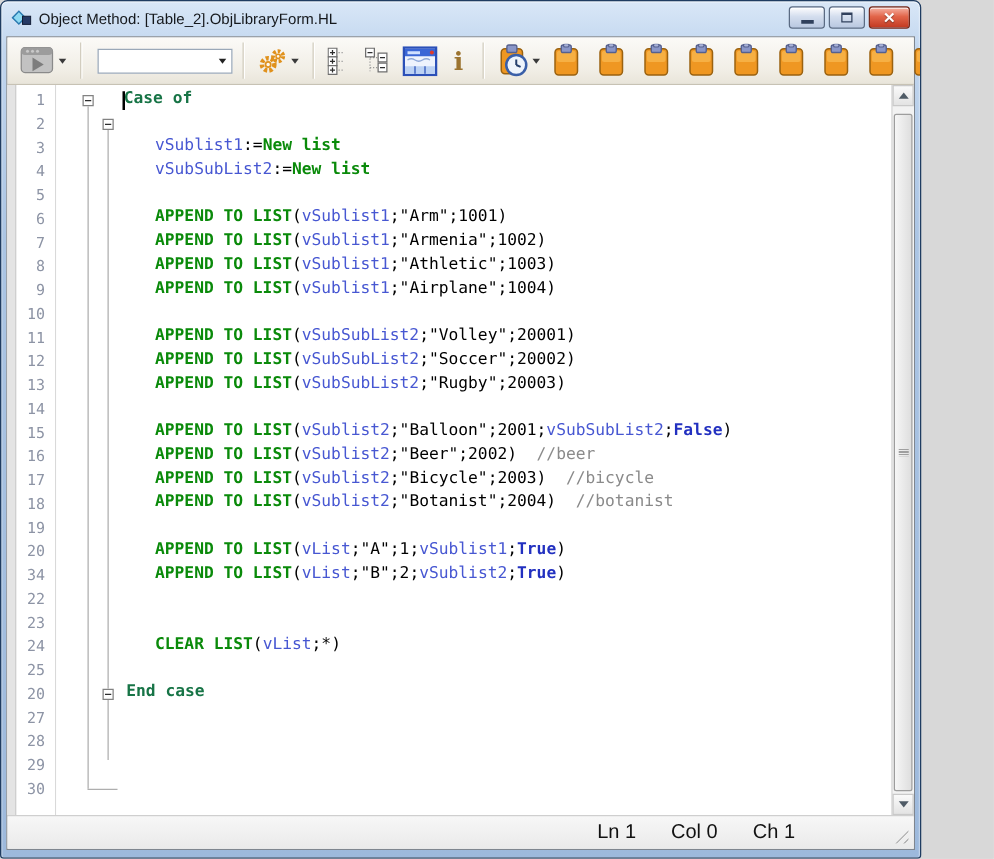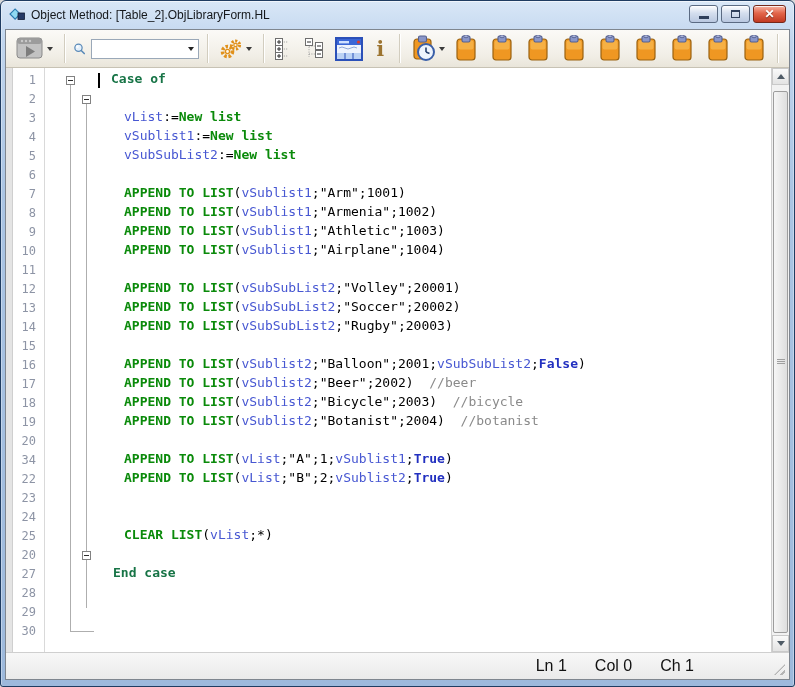--- a/index.html
+++ b/index.html
@@ -1,17 +1,17 @@
 <!DOCTYPE html>
 <html><head>
 <meta charset="utf-8">
 <style>
   html,body{margin:0;padding:0;background:#d8d8d8;font-family:"Liberation Sans",sans-serif;}
   .window{
-    width:795px;height:687px;box-sizing:border-box;
+    width:737px;height:687px;box-sizing:border-box;
     border:1px solid #1f3c61;border-radius:6px 6px 3px 3px;
     background:linear-gradient(180deg,#d9e7f7 0%,#c0d5ee 6%,#abc5e4 28%,#9db9dc 100%);
     box-shadow:inset 0 1px 0 rgba(255,255,255,.6), inset 1px 0 0 rgba(255,255,255,.35), inset -1px 0 0 rgba(255,255,255,.35);
     display:flex;flex-direction:column;overflow:hidden;
   }
   
   .titlebar{height:28px;flex:none;display:flex;align-items:center;padding:0 8px;position:relative;}
   .title-icon{width:17px;height:16px;margin-right:5px;flex:none;}
   .title-text{font-size:12px;color:#15181c;white-space:nowrap;}
   .winbtns{position:absolute;top:4px;right:8px;display:flex;gap:3px;}
@@ -51,21 +51,21 @@
   .fold-box{position:absolute;width:9px;height:9px;box-sizing:border-box;border:1px solid #828282;background:#fff;pointer-events:auto;}
   .fold-box::after{content:"";position:absolute;left:1px;right:1px;top:3px;height:1px;background:#2e2e2e;}
   .fold-l0{left:21px;}
   .fold-l1{left:37px;}
   .code-line{height:19px;line-height:19px;font:13px "DejaVu Sans Mono",monospace;white-space:pre;position:relative;color:#000;}
   .ind0{padding-left:54px;}
   .ind1{padding-left:58px;}
   .ind2{padding-left:79px;}
   .ind3{padding-left:56px;}
   .caret{position:absolute;left:53px;top:2px;width:2px;height:15px;background:#000;}
-  .tk-kw{color:#177446;font-weight:bold;padding-left:12px;}
+  .tk-kw{color:#177446;font-weight:bold;}
   .tk-cmd{color:#0a8a0a;font-weight:bold;}
   .tk-var{color:#4757d2;}
   .tk-bool{color:#2230c0;font-weight:bold;}
   .tk-cons{color:#49495e;text-decoration:underline;text-decoration-color:#bd7cbd;}
   .tk-cmt{color:#8a8a8a;}
   .tk-pl{color:#000;}
   
   .vscroll{width:17px;flex:none;border-left:1px solid #d0d0d0;background:#f2f2f2;display:flex;flex-direction:column;}
   .sb-btn{height:17px;flex:none;box-sizing:border-box;border:1px solid #c9c9c9;background:linear-gradient(#fafafa,#e3e3e3);
     display:flex;align-items:center;justify-content:center;padding:0;}
@@ -338,21 +338,20 @@
           <div class="guide" id="guide-a-stub"></div>
           <div class="guide" id="guide-b"></div>
           <div class="guide" id="guide-b2"></div>
         <div class="fold-box fold-l0" style="top: 5px;"></div>
             <div class="fold-box fold-l1" style="top: 24px;"></div>
             <div class="fold-box fold-l1" style="top: 480px;"></div>
           </div>
         <div>
             <div class="code-line ind0"><span class="caret"></span><span class="tk-kw">Case of</span></div>
             <div class="code-line ind2"></div>
-            <div class="code-line ind2"><span class="tk-var">vList</span><span class="tk-pl">:=</span><span class="tk-cmd">New list</span></div>
             <div class="code-line ind2"><span class="tk-var">vSublist1</span><span class="tk-pl">:=</span><span class="tk-cmd">New list</span></div>
             <div class="code-line ind2"><span class="tk-var">vSubSubList2</span><span class="tk-pl">:=</span><span class="tk-cmd">New list</span></div>
             <div class="code-line ind2"></div>
             <div class="code-line ind2"><span class="tk-cmd">APPEND TO LIST</span><span class="tk-pl">(</span><span class="tk-var">vSublist1</span><span class="tk-pl">;"Arm";1001)</span></div>
             <div class="code-line ind2"><span class="tk-cmd">APPEND TO LIST</span><span class="tk-pl">(</span><span class="tk-var">vSublist1</span><span class="tk-pl">;"Armenia";1002)</span></div>
             <div class="code-line ind2"><span class="tk-cmd">APPEND TO LIST</span><span class="tk-pl">(</span><span class="tk-var">vSublist1</span><span class="tk-pl">;"Athletic";1003)</span></div>
             <div class="code-line ind2"><span class="tk-cmd">APPEND TO LIST</span><span class="tk-pl">(</span><span class="tk-var">vSublist1</span><span class="tk-pl">;"Airplane";1004)</span></div>
             <div class="code-line ind2"></div>
             <div class="code-line ind2"><span class="tk-cmd">APPEND TO LIST</span><span class="tk-pl">(</span><span class="tk-var">vSubSubList2</span><span class="tk-pl">;"Volley";20001)</span></div>
             <div class="code-line ind2"><span class="tk-cmd">APPEND TO LIST</span><span class="tk-pl">(</span><span class="tk-var">vSubSubList2</span><span class="tk-pl">;"Soccer";20002)</span></div>

